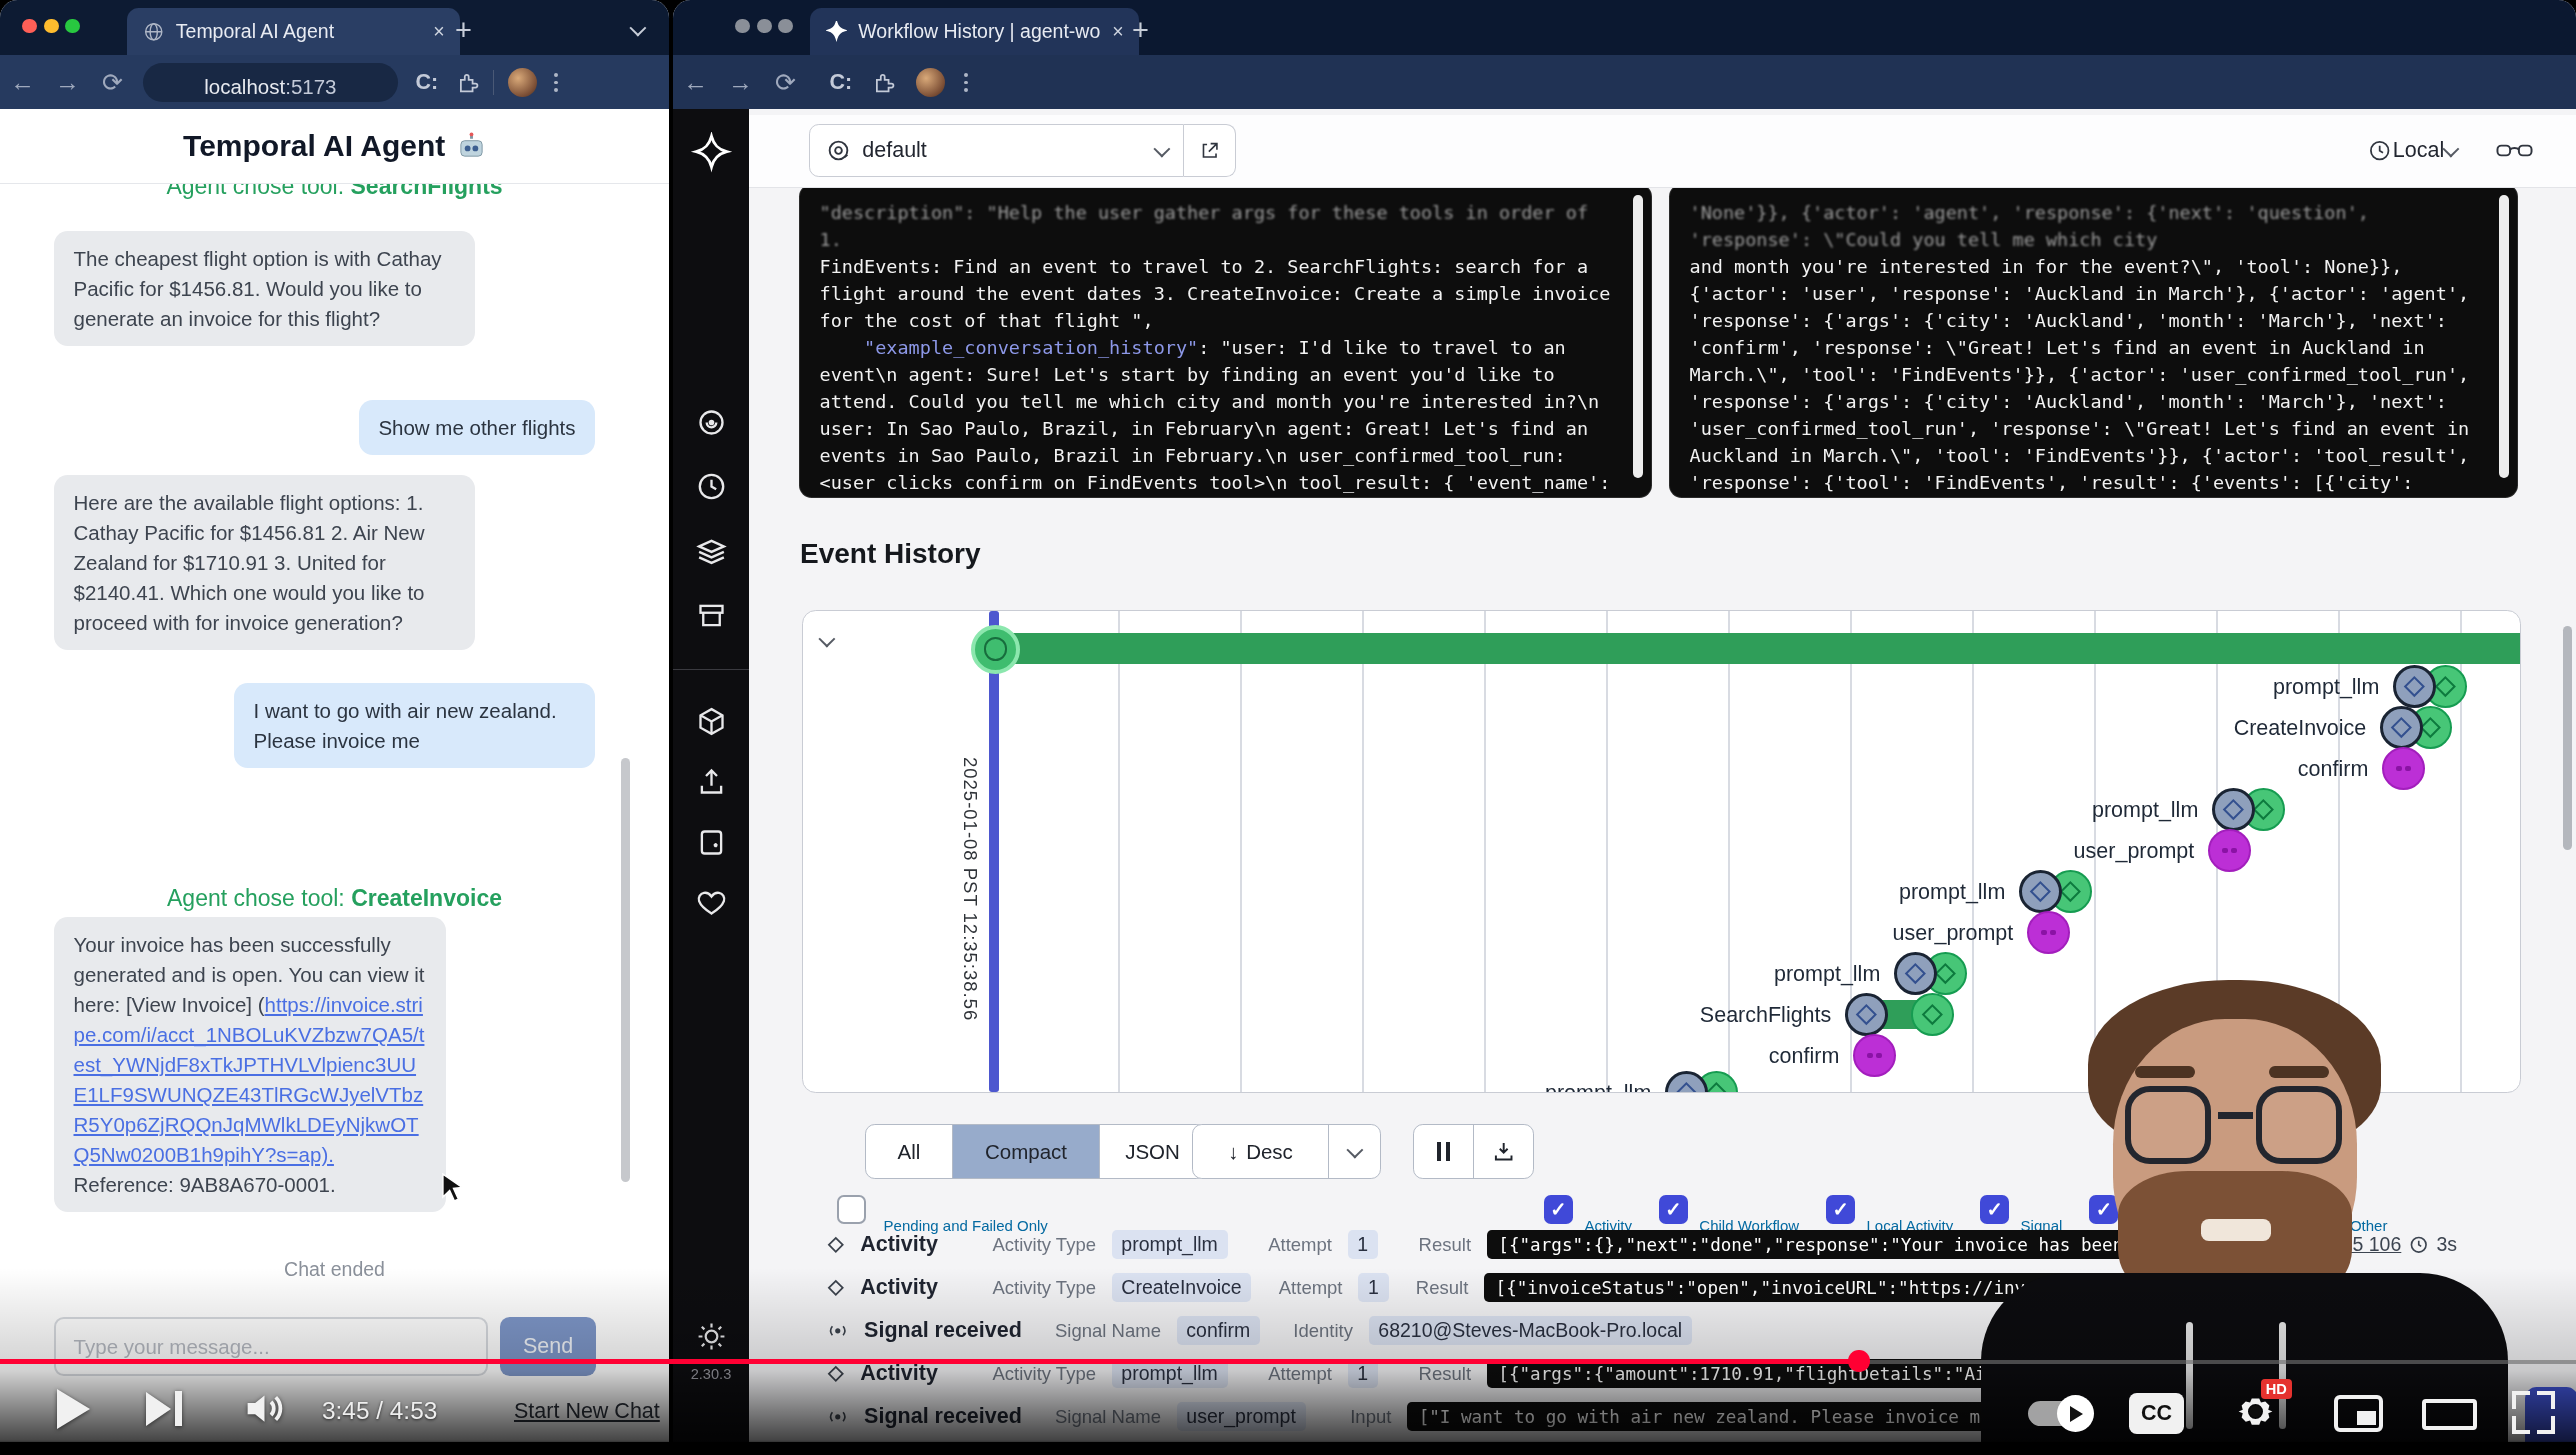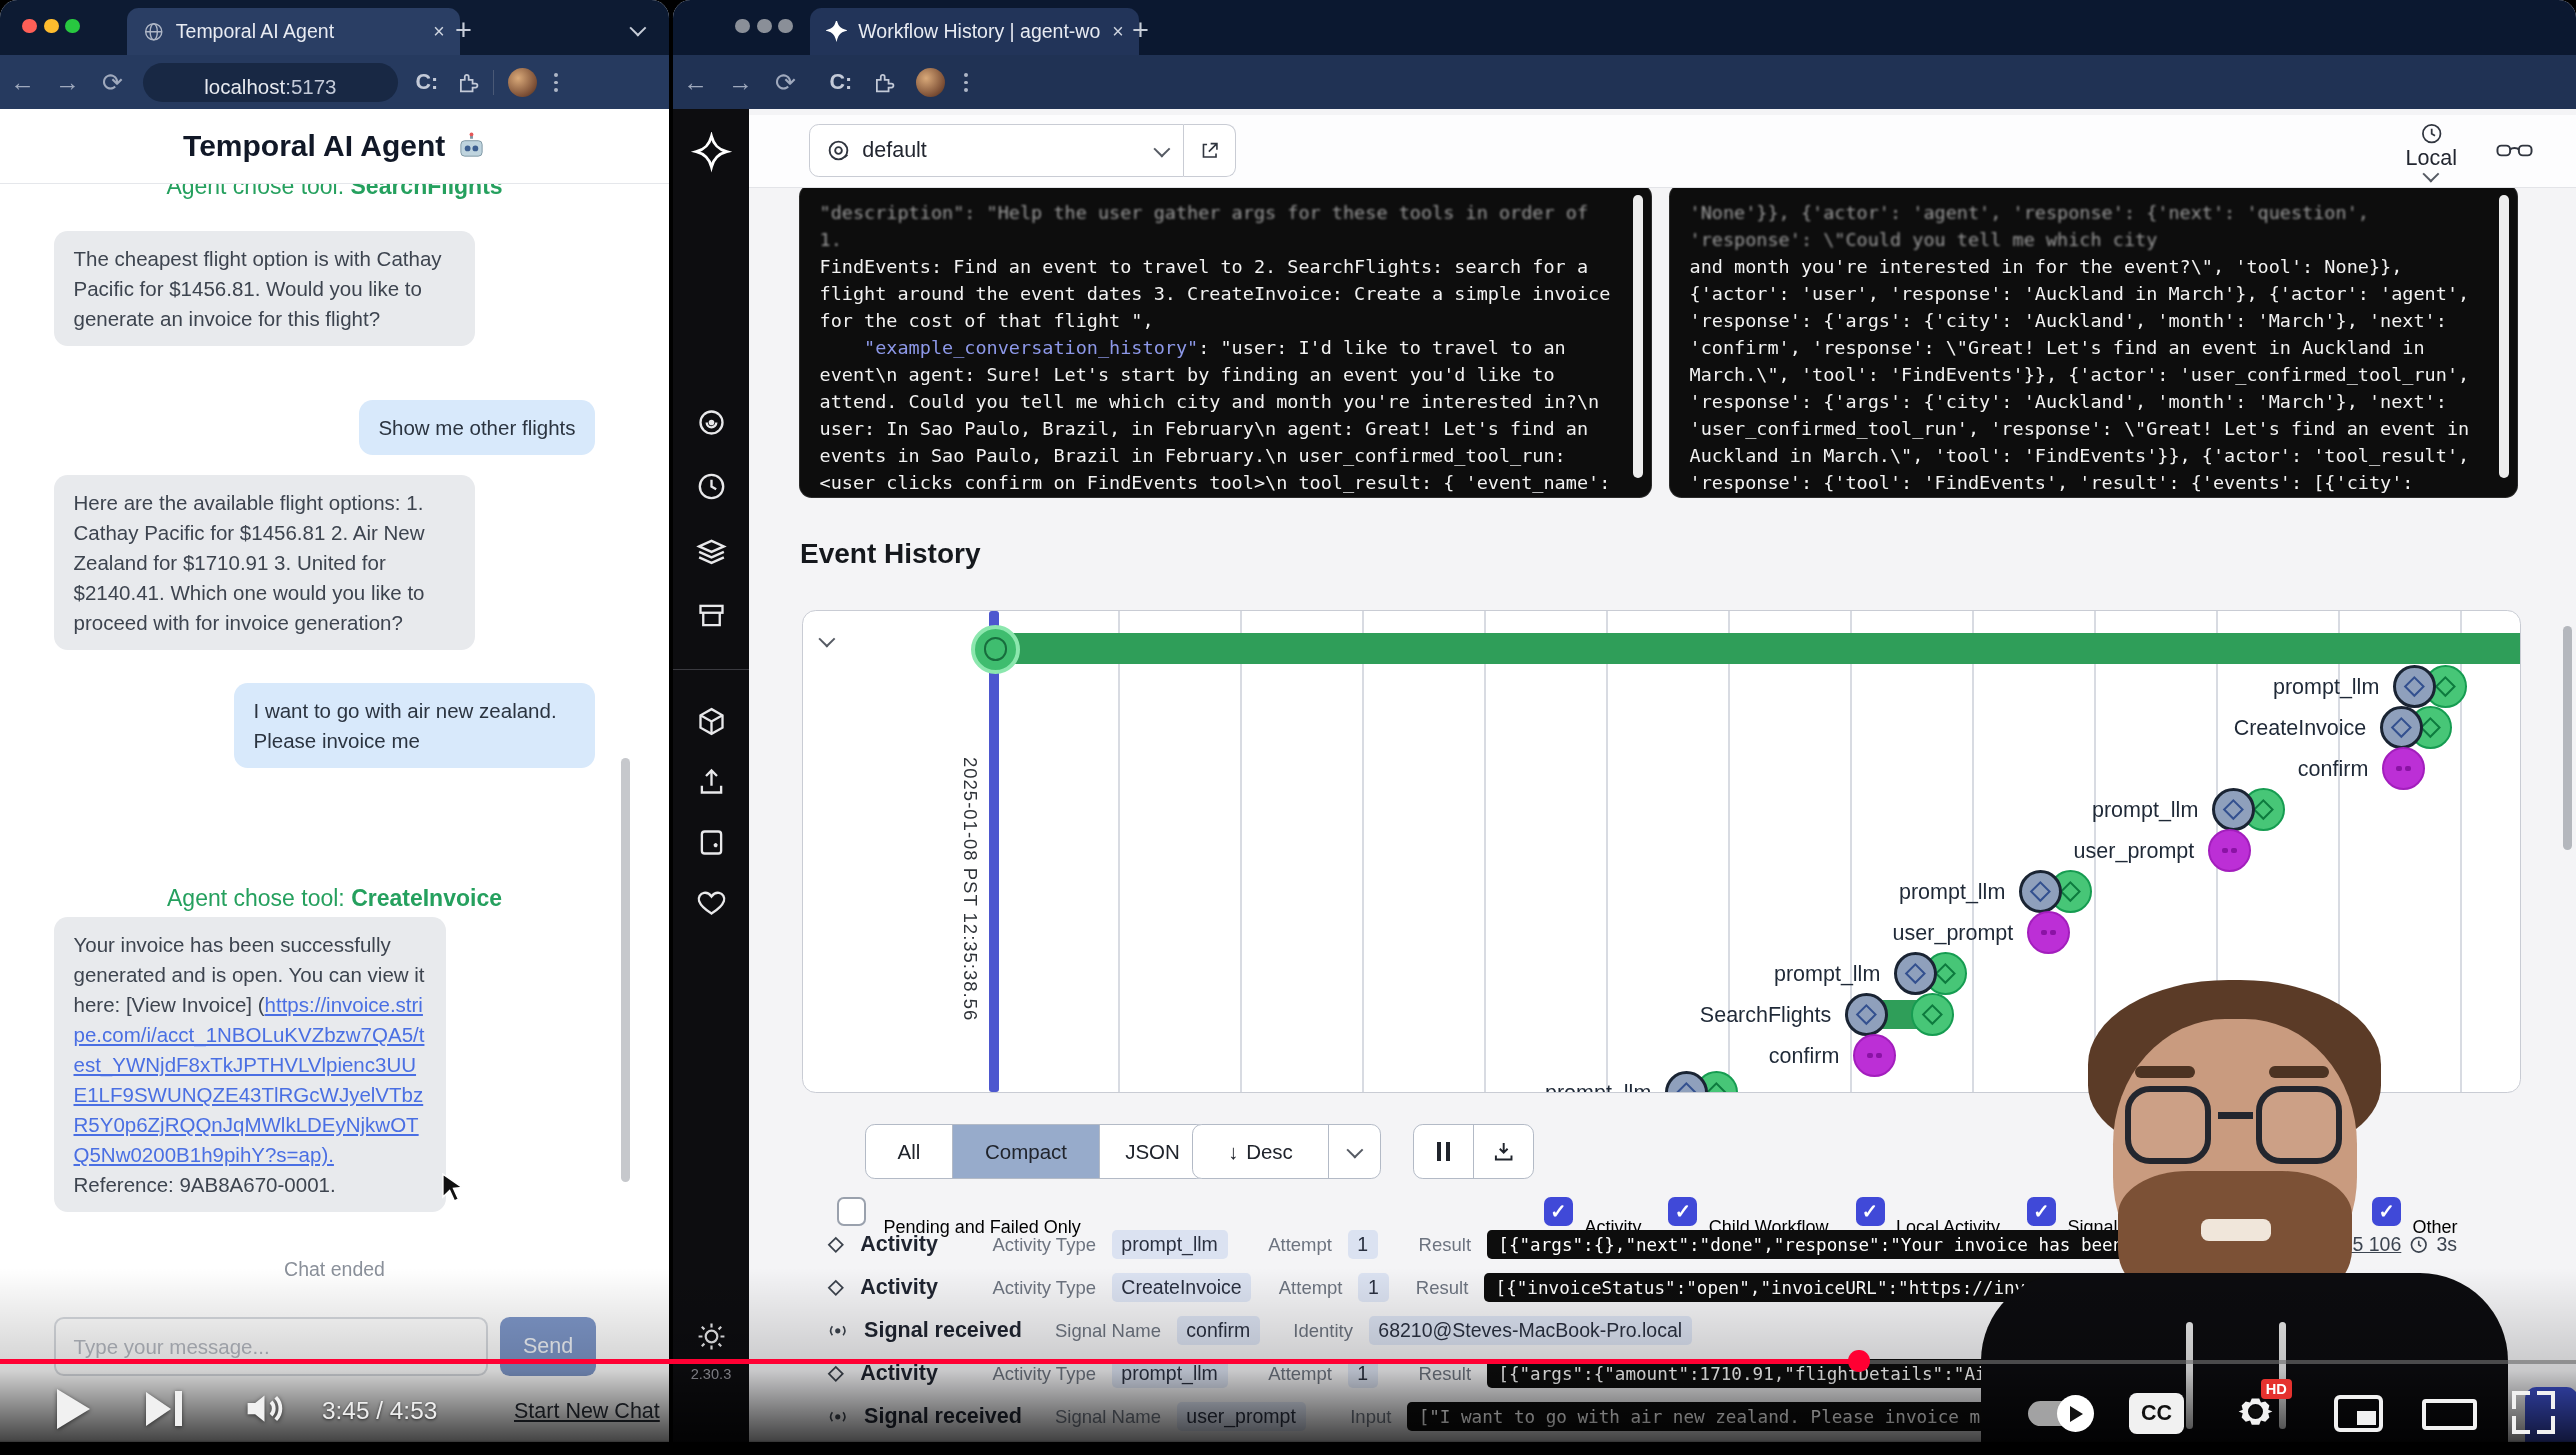--- a/index.html
+++ b/index.html
@@ -55,21 +55,21 @@
   .side-divider{width:76px;height:1px;background:#3a3a40;}
   .version{color:#9a9aa2;font-size:14.6px;}
   .rtopbar{position:absolute;left:76px;top:5.9px;width:1827px;height:72px;background:#fdfdfe;
            box-shadow:0 1px 0 #e3e4e8;display:flex;align-items:center;z-index:3;}
   .nspill{display:flex;align-items:center;gap:11.7px;border:1.5px solid #c9ccd4;border-radius:9.8px 0 0 9.8px;
           height:51px;padding:0 15.6px;background:#fff;font-size:21.5px;color:#222630;width:342px;}
   .nsext{border:1.5px solid #c9ccd4;border-left:none;border-radius:0 9.8px 9.8px 0;height:51px;width:51px;
          display:flex;align-items:center;justify-content:center;background:#fff;}
   .chev{width:9.8px;height:9.8px;border-right:2.1px solid #555a63;border-bottom:2.1px solid #555a63;
         transform:rotate(45deg);display:inline-block;}
-  .localsel{display:flex;align-items:center;gap:1px;font-size:21.5px;color:#222630;flex-direction:column;}
+  .localsel{display:flex;align-items:center;gap:1px;font-size:21.5px;color:#222630;}
   .codepanel{position:absolute;background:#0d0d0d;border-radius:11.7px;overflow:hidden;
              box-shadow:0 0 0 1px #2a2a2a;}
   .codepanel pre{margin:0;padding:13.7px 33px 13.7px 19.5px;font-family:"DejaVu Sans Mono",monospace;
                  font-size:18.5px;line-height:27px;color:#f2f2f2;white-space:pre-wrap;word-break:break-word;}
   .codekey{color:#8d98e8;}
   .codeclip{display:block;color:#9a9a9a;filter:blur(1px);}
   .code-scroll{position:absolute;right:7.8px;top:9.8px;width:9.8px;border-radius:4.9px;background:#ededed;}
   .ehtitle{position:absolute;font-size:28px;font-weight:600;color:#15181d;}
   .tlpanel{position:absolute;background:#fff;border:1.5px solid #c9ccd4;border-radius:13.7px;overflow:hidden;}
   .gridlines{position:absolute;background:repeating-linear-gradient(to right,transparent 0,transparent 120px,#d8dbe2 120px,#d8dbe2 122px);}
@@ -91,21 +91,21 @@
   .tl-c .dia{width:10.7px;height:10.7px;border:2px solid #33508f;transform:rotate(45deg);display:block;}
   .tl-c.green .dia{border-color:#0d7a3e;}
   .tl-c.mag i{width:5.9px;height:5.9px;border-radius:2px;background:#8a12a5;display:block;}
   .seg{position:absolute;display:flex;border:1.5px solid #b3bac6;border-radius:9.8px;overflow:hidden;background:#fff;height:53px;}
   .seg > div{display:flex;align-items:center;justify-content:center;font-size:20.5px;color:#20242c;border-right:1.5px solid #b3bac6;}
   .seg > div:last-child{border-right:none;}
   .seg .on{background:#97abcb;}
   .cbx{width:29px;height:29px;border-radius:6.8px;box-sizing:border-box;display:inline-flex;align-items:center;justify-content:center;}
   .cbx.off{border:2px solid #9aa1ad;background:#fff;}
   .cbx.onb{background:#4049d8;color:#fff;font-size:19.5px;font-weight:bold;}
-  .cblabel{font-size:18px;color:#000000;margin-top:33px;}
+  .cblabel{font-size:15px;color:#0369a1;margin-top:33px;}
   .hrow{position:absolute;height:39px;display:flex;align-items:center;gap:15.6px;}
   .hkind{font-size:21.5px;font-weight:bold;color:#1f2430;}
   .hfield{font-size:18.5px;color:#6d7480;}
   .hchip{background:#dbe2f1;border-radius:4.9px;padding:2.9px 9.8px;font-size:19.5px;color:#2a3040;white-space:nowrap;}
   .hcode{background:#0d0d0d;color:#fff;border-radius:4.9px;padding:4.9px 11.7px;font-family:"DejaVu Sans Mono",monospace;
          font-size:17.6px;white-space:nowrap;overflow:hidden;}
   .hids{position:absolute;display:flex;align-items:center;gap:7.8px;font-size:19.5px;color:#3c4450;}
   .hids u{text-decoration:underline;}
   
   #shade{position:absolute;left:0;top:1268px;width:2576px;height:187px;z-index:60;pointer-events:none;

